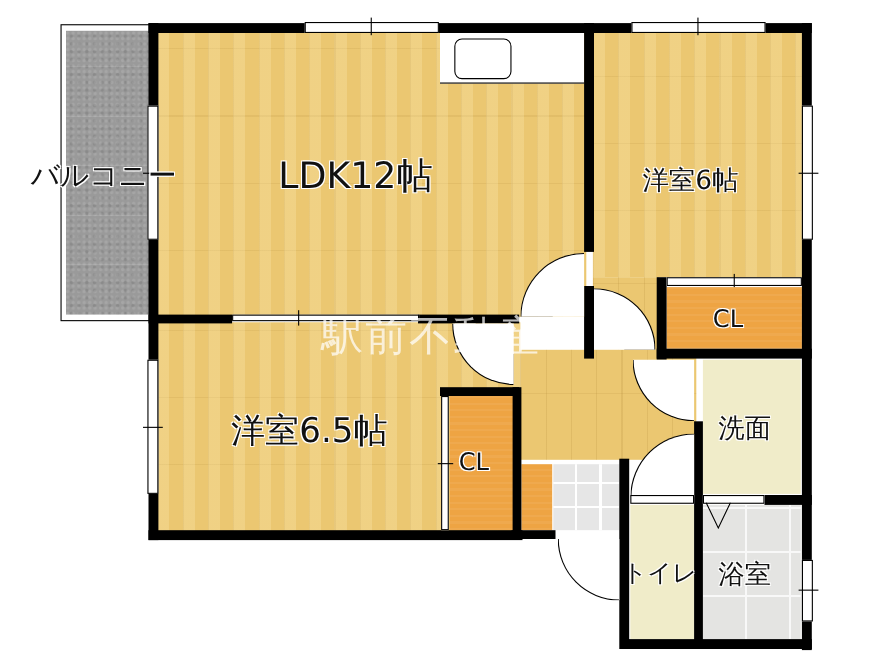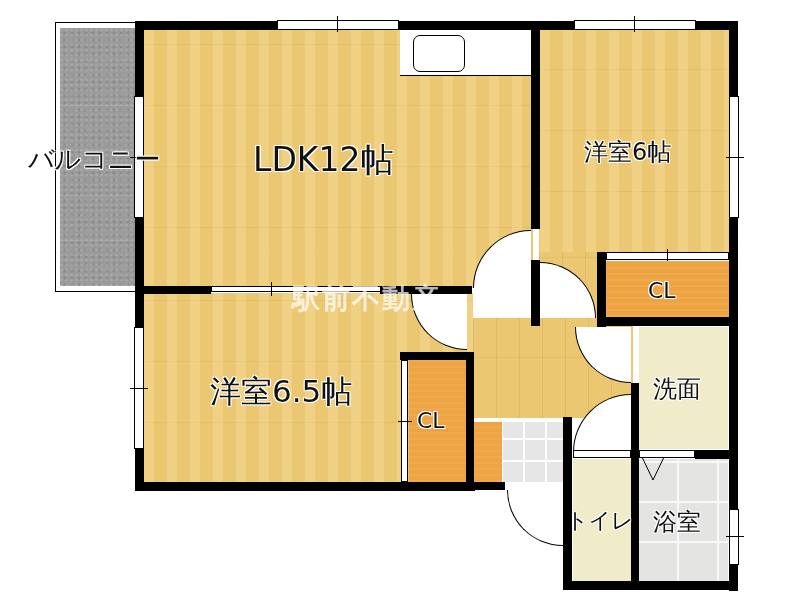--- a/index.html
+++ b/index.html
@@ -37,21 +37,21 @@
       background-image:
         repeating-linear-gradient(90deg, transparent 0 38px, #f8f8f8 38px 40px),
         repeating-linear-gradient(0deg, transparent 0 38px, #f8f8f8 38px 40px);
     }
     .wall { background: #000; }
     .win { background: #fff; border: 1px solid #000; }
     .white { background: #fff; }
     .label { position: absolute; color: #111; white-space: nowrap;
              text-shadow: 1px 1px 0 #fff, -1px -1px 0 #fff, 1px -1px 0 #fff, -1px 1px 0 #fff; }
     .door { position: absolute; background: #fff; border: 1px solid #000; box-sizing: border-box; }
-    .watermark { position: absolute; color: rgba(255,255,255,0.72); font-weight: bold; font-size: 28px;
+    .watermark { position: absolute; color: rgba(255,255,255,0.72); font-weight: normal; font-size: 38px;
                  letter-spacing: 2px; white-space: nowrap; }
     .tick-v { position: absolute; width: 1px; background: #000; }
     .tick-h { position: absolute; height: 1px; background: #000; }
   </style>
 </head>
 <body>
 
 <div class="abs" style="left:55px;top:22px;width:84px;height:270px;border:1px solid #000;background:#fff;"></div>
 <div class="abs concrete" style="left:60px;top:28px;width:76px;height:258px;"></div>
 
@@ -139,21 +139,21 @@
 <div class="door" style="left:507px;top:490px;width:56px;height:56px;border-radius:0 0 0 56px;border-top:none;border-right:none;"></div>
 <div class="abs white" style="left:573px;top:450px;width:58px;height:8px;border:1px solid #000;"></div>
 <div class="abs white" style="left:639px;top:450px;width:56px;height:8px;border:1px solid #000;"></div>
 
 <svg class="abs" style="left:640px;top:456px;" width="30" height="30">
   <polyline points="2,1 13,24 24,1" fill="none" stroke="#000" stroke-width="1"></polyline>
 </svg>
 
 <div class="label" style="left:28px;top:142px;font-size:26px;">バルコニー</div>
 <div class="label" style="left:253px;top:138px;font-size:33px;">LDK12帖</div>
-<div class="label" style="left:584px;top:136px;font-size:24px;">洋室6帖</div>
+<div class="label" style="left:584px;top:148px;font-size:24px;">洋室6帖</div>
 <div class="label" style="left:210px;top:371px;font-size:31px;">洋室6.5帖</div>
 <div class="label" style="left:648px;top:278px;font-size:22px;">CL</div>
 <div class="label" style="left:417px;top:408px;font-size:22px;">CL</div>
 <div class="label" style="left:653px;top:373px;font-size:24px;text-align:right;">洗面</div>
 <div class="label" style="left:566px;top:506px;font-size:22px;">トイレ</div>
 <div class="label" style="left:653px;top:506px;font-size:24px;">浴室</div>
 
 <div class="watermark" style="left:292px;top:280px;">駅前不動産</div>
 
 </body></html>

